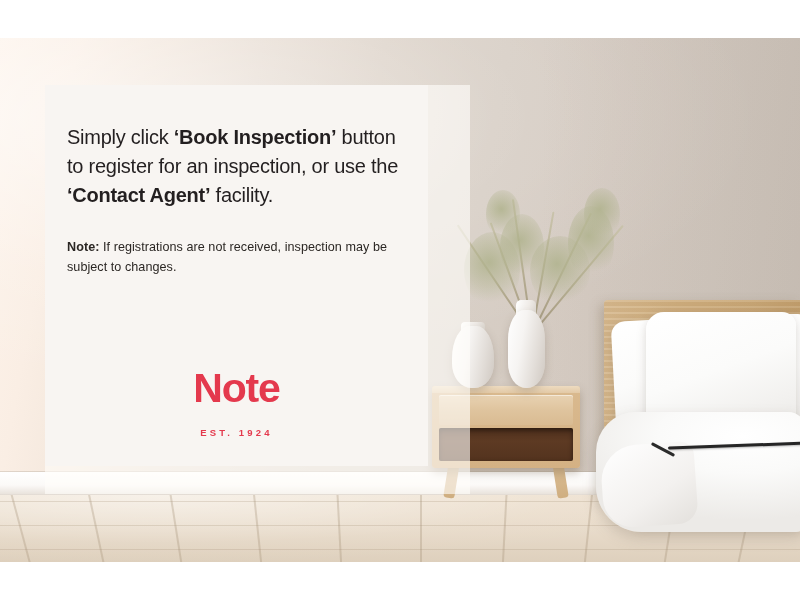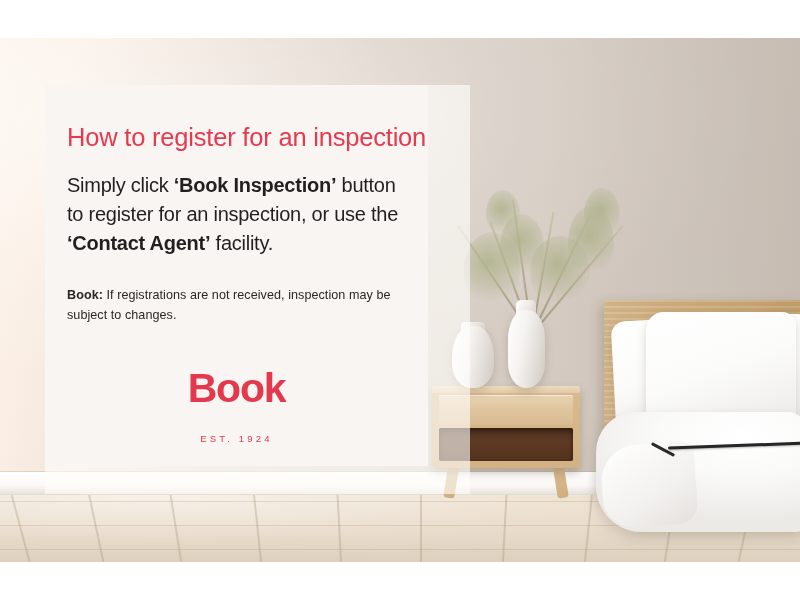--- a/index.html
+++ b/index.html
@@ -322,23 +322,23 @@
   }
   .logo-word {
     font-family: "Liberation Sans", sans-serif;
     font-size: 41px;
     font-weight: 700;
     color: #e4394d;
     letter-spacing: -1.2px;
     line-height: 1;
   }
   .logo-est {
-    margin-top: 24px;
+    margin-top: 18px;
     font-size: 9.5px;
-    font-weight: 400;
+    font-weight: 700;
     color: #e4394d;
     letter-spacing: 3.2px;
   }
 
   
   .bar {
     position: absolute;
     left: 0; width: 800px;
     background: #ffffff;
   }
@@ -417,32 +417,31 @@
     <div class="vase-b-neck"></div>
     <div class="vase vase-b"></div>
     <div class="vase-a-neck"></div>
     <div class="vase vase-a"></div>
 
     <div class="panel-ghost"></div>
 
     <div class="panel">
       <div class="panel-inner">
 
-        <h1 class="headline">How to register for an inspection</h1>
 
         <p class="lede"><span>Simply click </span><b>‘Book Inspection’</b><span> button to register for an inspection, or use the </span><b>‘Contact Agent’</b><span> facility.</span></p>
 
 
-        <p class="body-copy note"><b>Book:</b><span> If registrations are not received, inspection may be subject to changes.</span></p>
+        <p class="body-copy note"><b>Note:</b><span> If registrations are not received, inspection may be subject to changes.</span></p>
 
       </div>
     </div>
 
     <div class="logo-wrap">
-      <div class="logo-word">Book</div>
+      <div class="logo-word">Note</div>
       <div class="logo-est">EST. 1924</div>
     </div>
 
   </div>
 
   <div class="bar top"></div>
   <div class="bar bottom"></div>
 
 </div>
 

